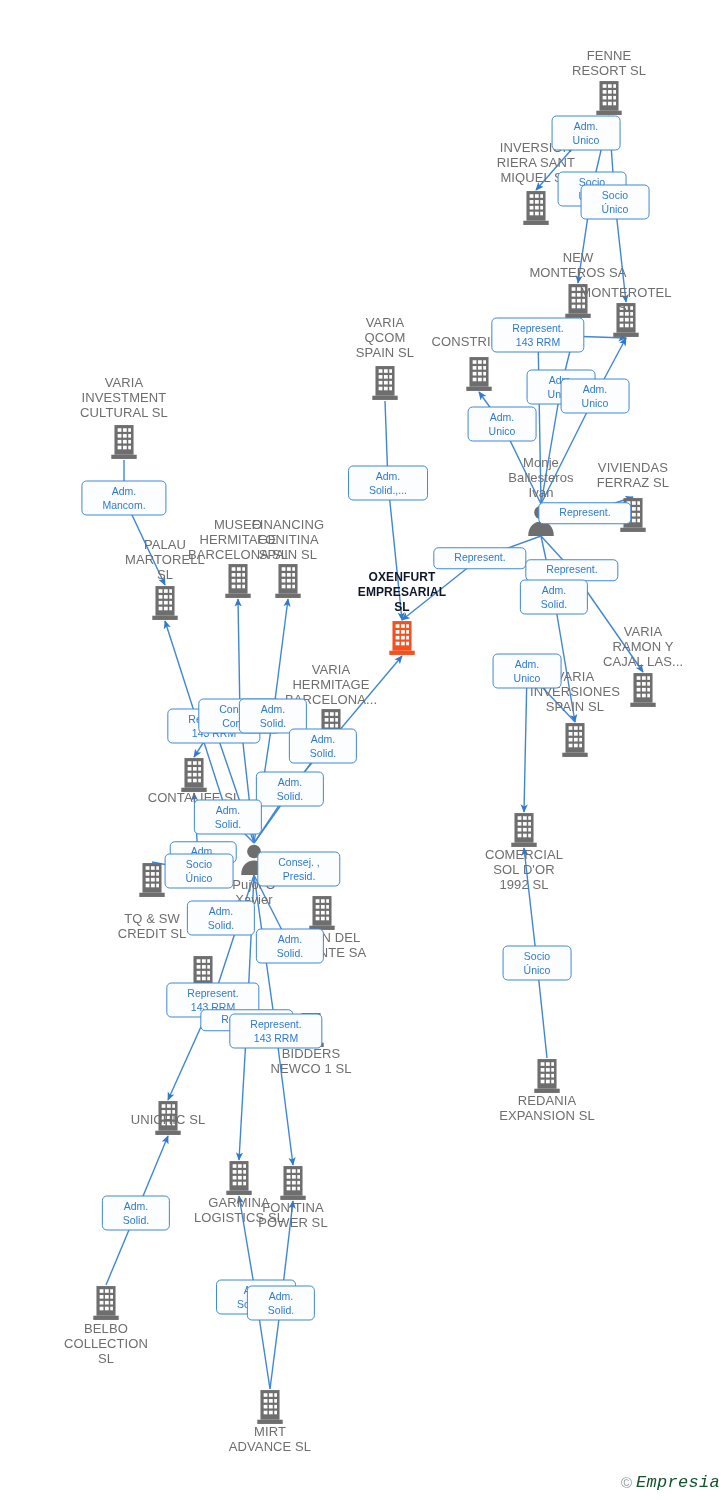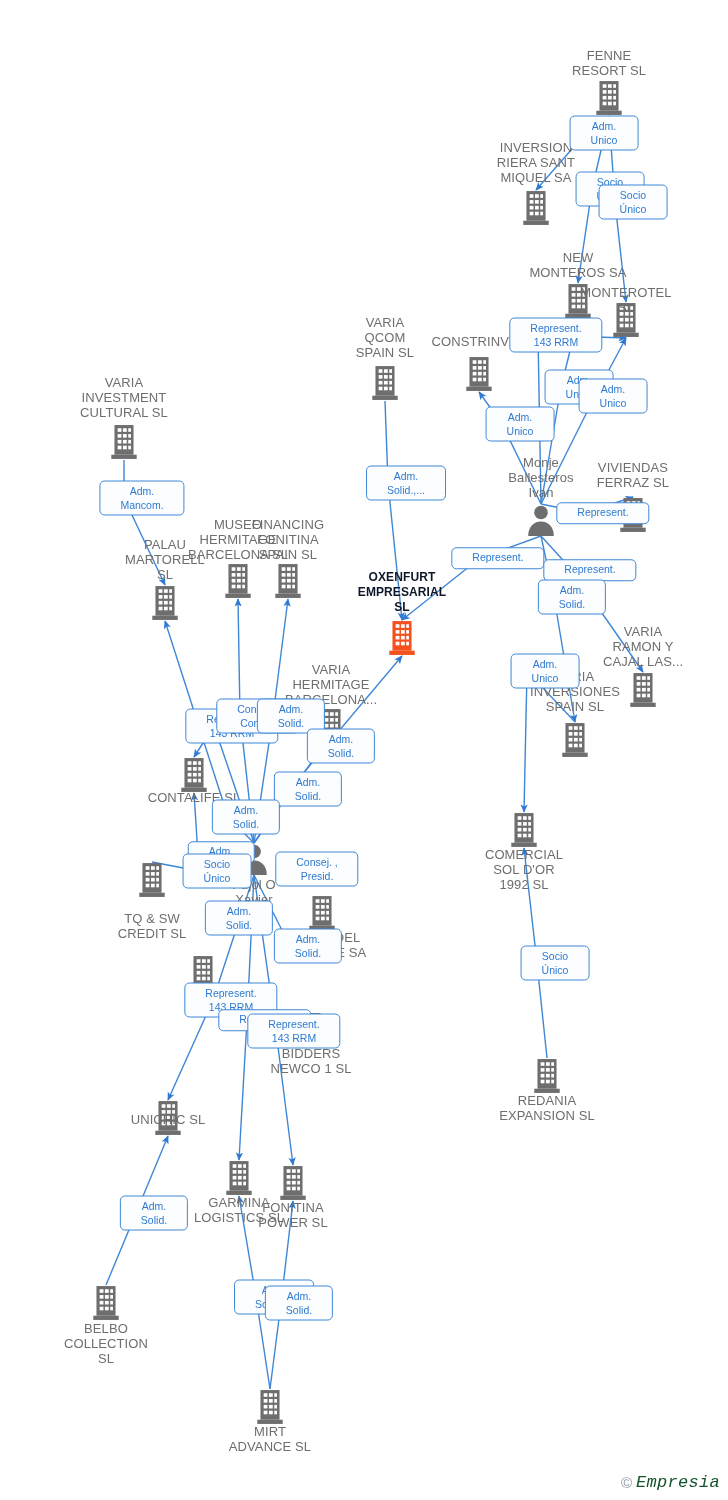--- a/index.html
+++ b/index.html
@@ -22,21 +22,20 @@
   
   .bldg{display:inline-block;}
 
   
   .badge{
     position:absolute;transform:translate(-50%,-50%);
     border:1px solid #3f87d6;border-radius:5px;background:#fbfdff;
     color:#2f7ad0;font-size:10.5px;line-height:13.5px;
     padding:3px 20px;text-align:center;white-space:pre-line;
     box-sizing:border-box;
-    margin-left:18px;
   }
 
   
   #watermark{
     position:absolute;right:8px;bottom:8px;
     display:flex;align-items:center;gap:4px;
   }
   #watermark .cmark{color:#8a9aa6;font-size:15px;}
   #watermark .wname{
     color:#14532d;font-family:Liberation Mono, monospace;

